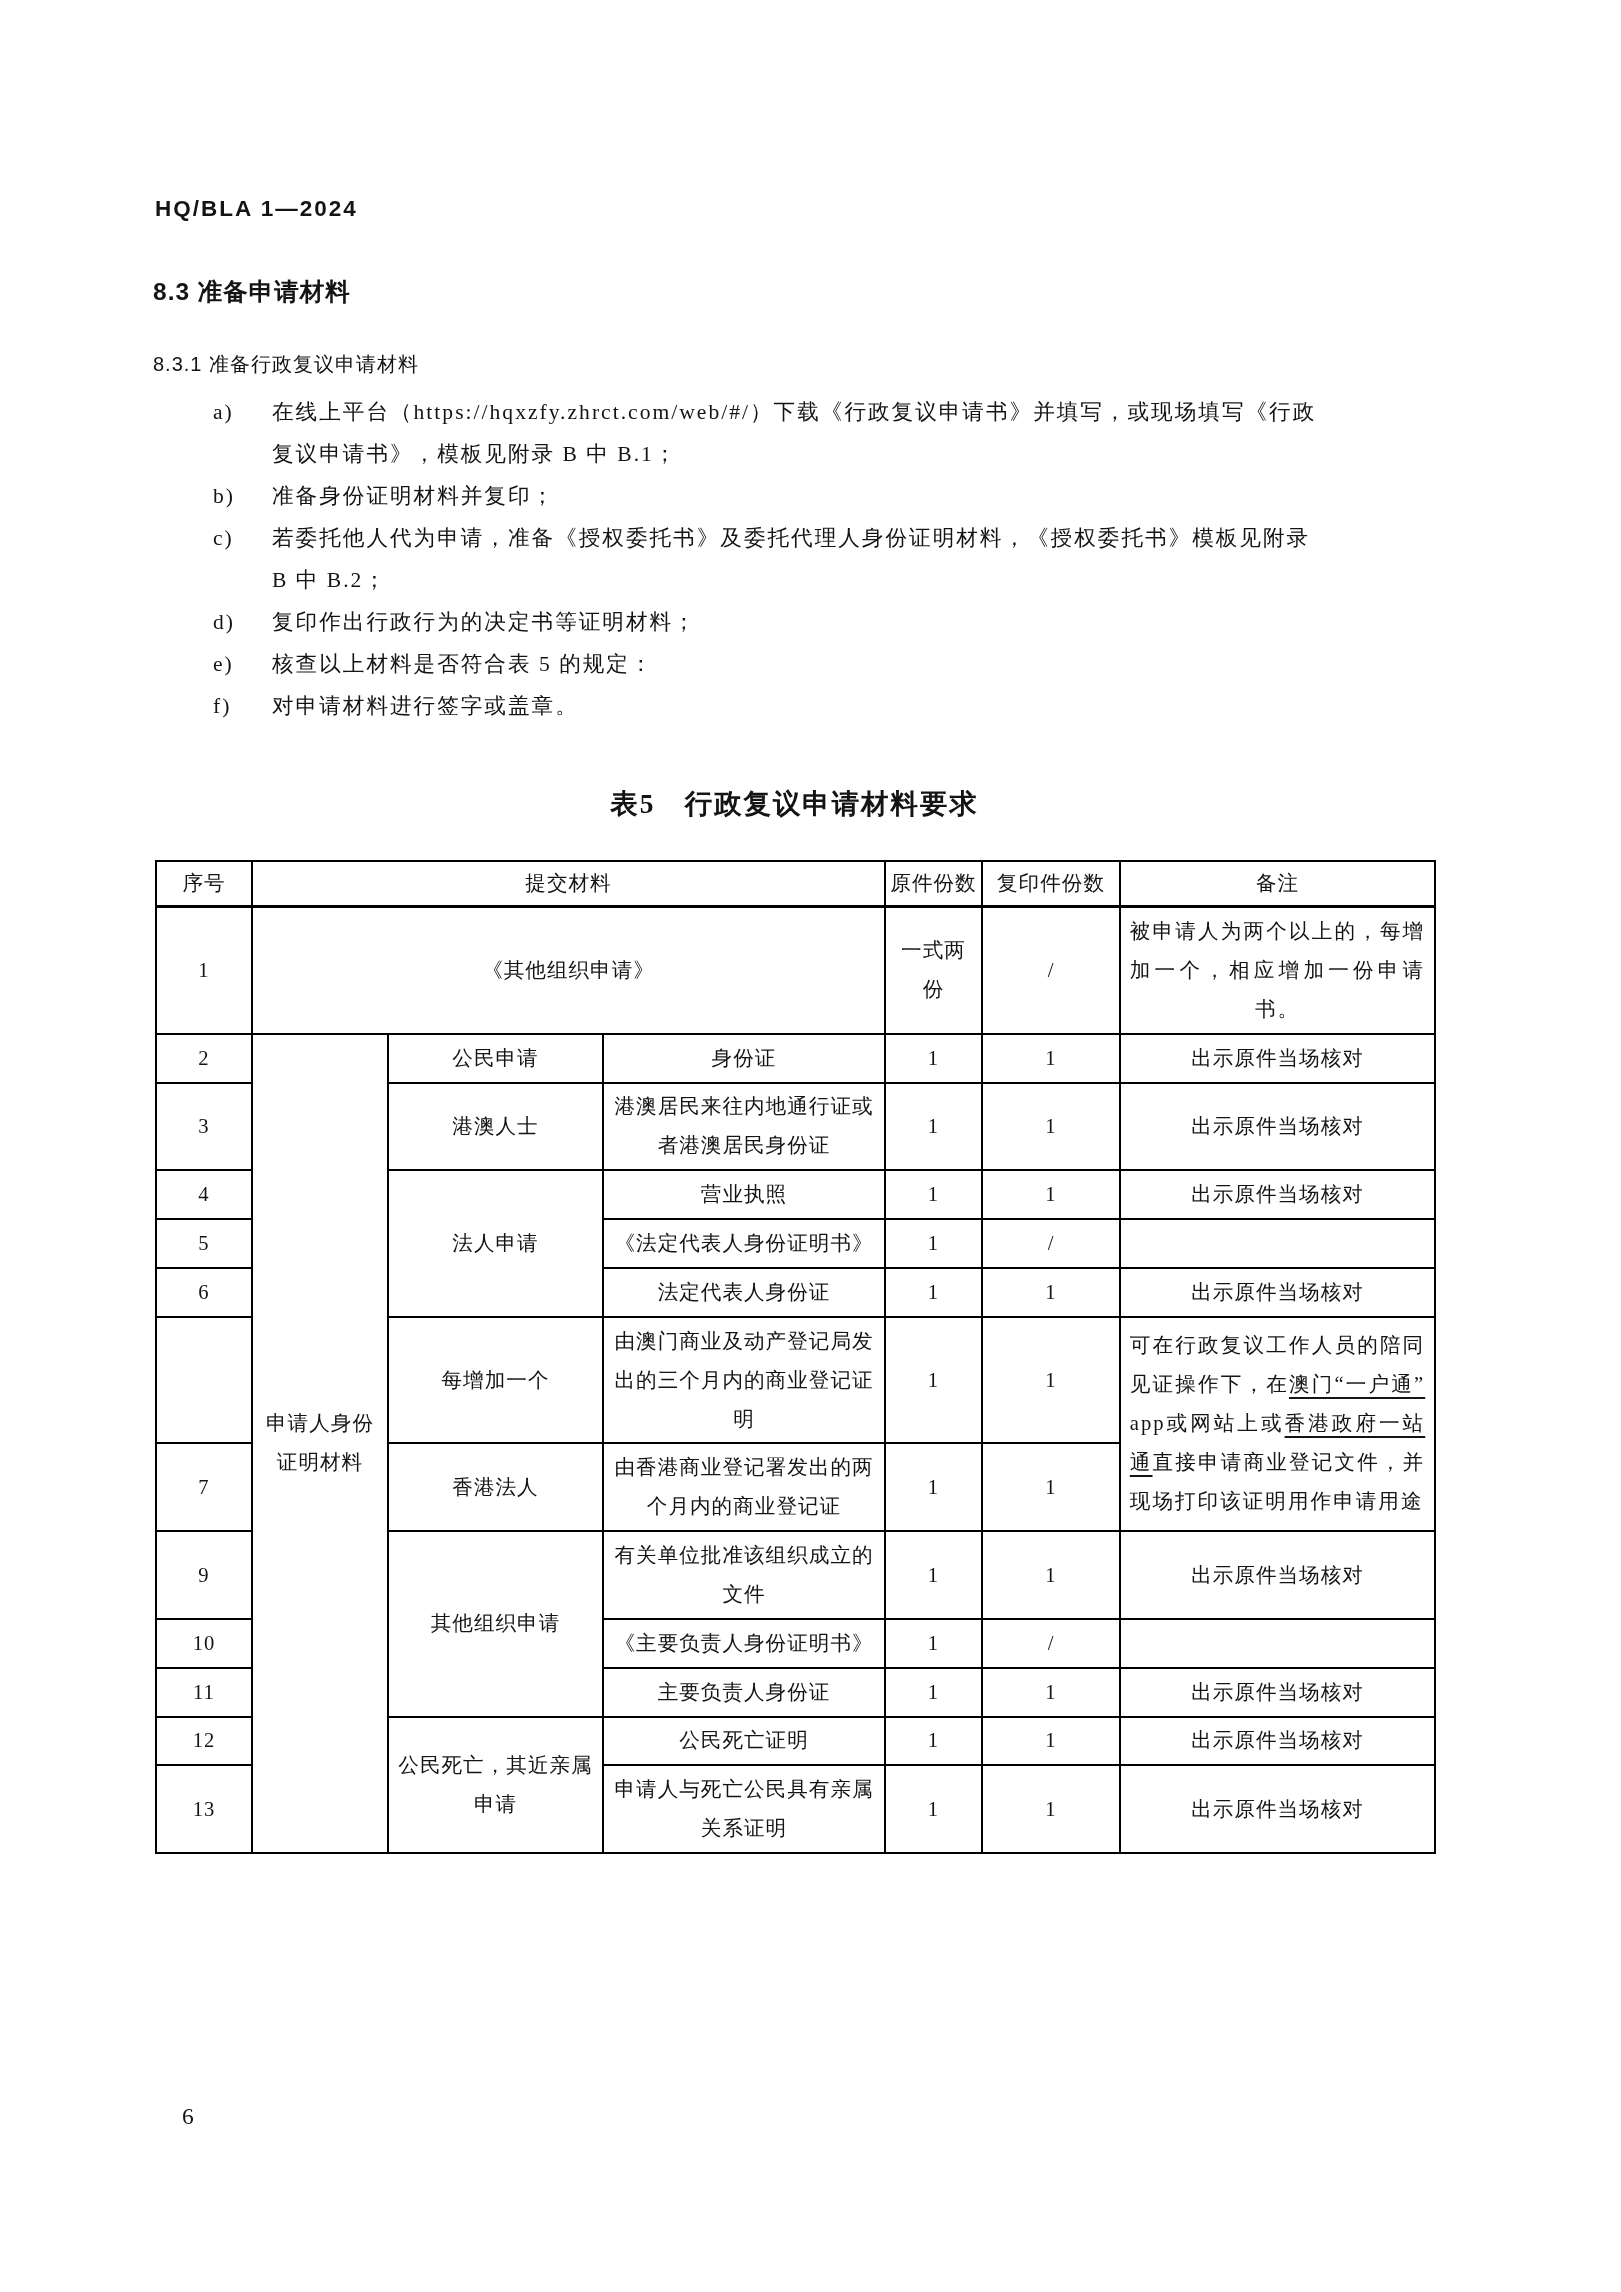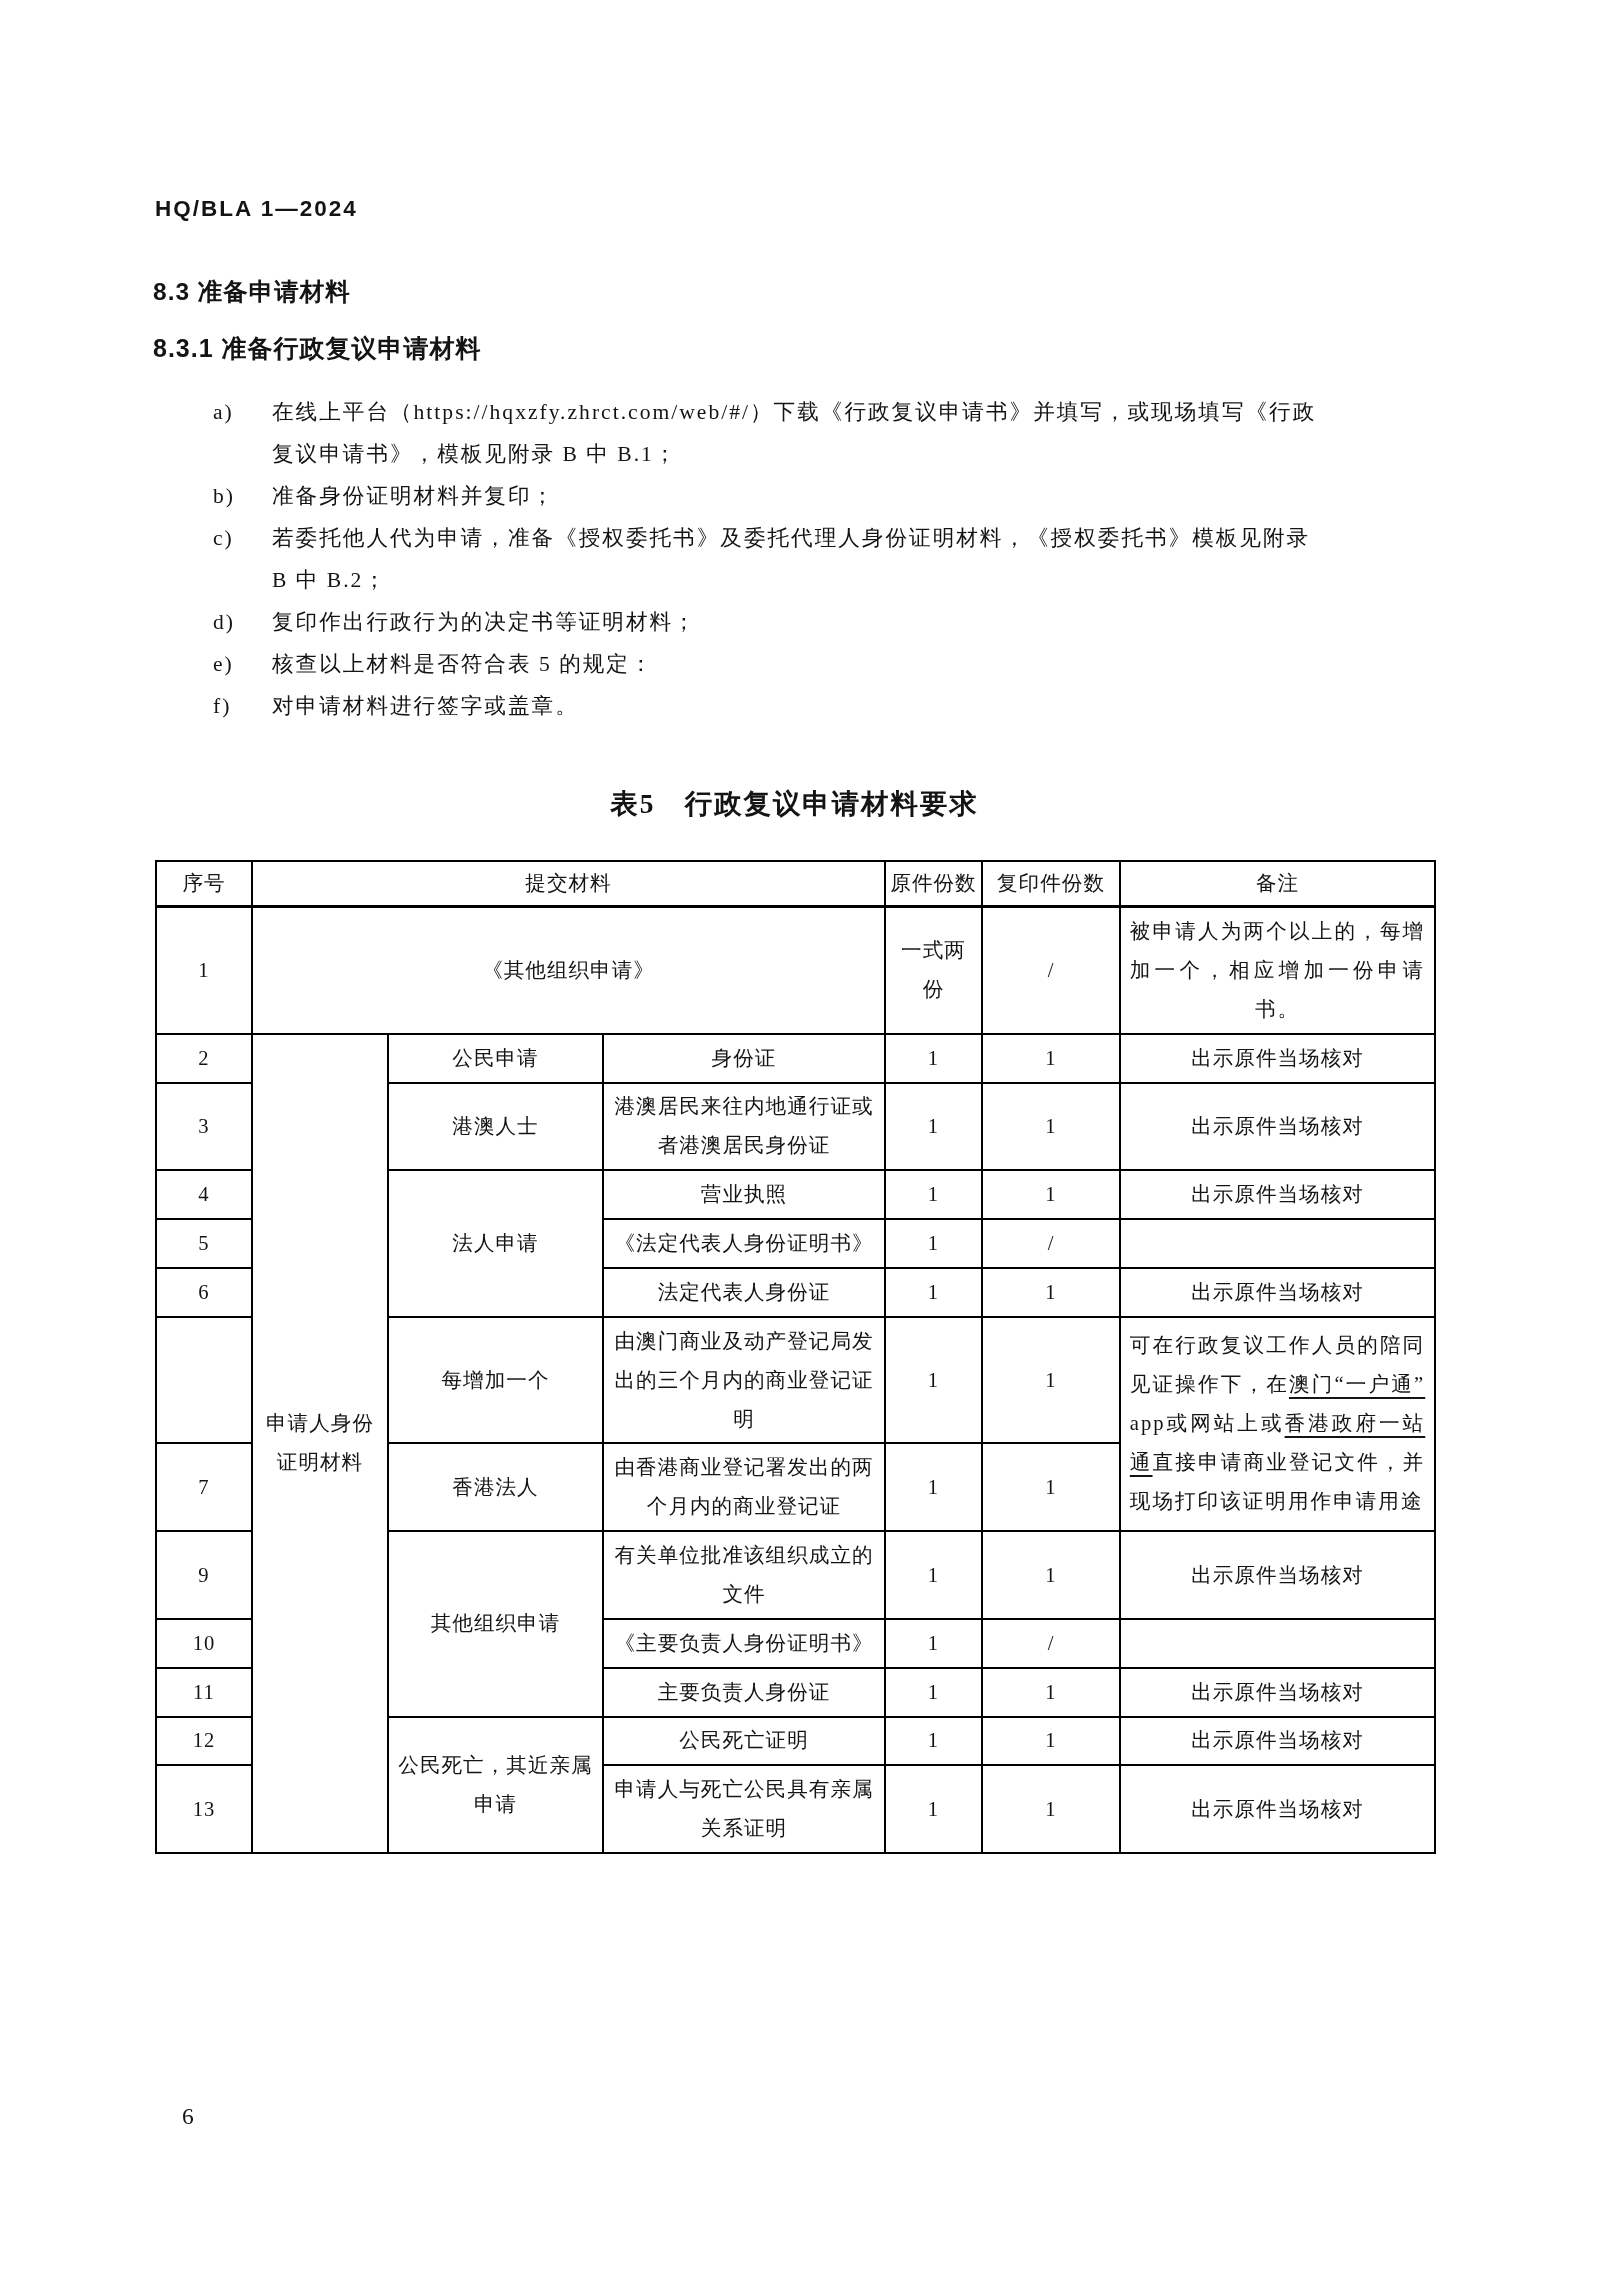--- a/index.html
+++ b/index.html
@@ -15,23 +15,23 @@
     position:absolute; left:155px; top:196px;
     font-family:"Liberation Sans","DejaVu Sans",sans-serif;
     font-weight:600; font-size:22.5px; letter-spacing:2px;
   }
   .h-sec {
     position:absolute; left:153px; top:267px;
     font-family:"Liberation Sans","DejaVu Sans",sans-serif;
     font-weight:700; font-size:24.5px; letter-spacing:1px;margin-top:8px;
   }
   .h-sub {
-    position:absolute; left:153px; top:332px;
+    position:absolute; left:153px; top:351px;
     font-family:"Liberation Sans","DejaVu Sans",sans-serif;
-    font-weight:700; font-size:25px; letter-spacing:1px;
+    font-weight:400; font-size:20px; letter-spacing:1px;
   }
   .content {
     position:absolute; left:157px; top:391px; width:1176px;
     font-size:21.6px; line-height:42px; letter-spacing:2px;
   }
   .intro { text-indent:43px; }
   .step { position:relative; padding-left:115px; }
   .step-marker { position:absolute; left:56px; top:0; }
 
   .tbl-title {

